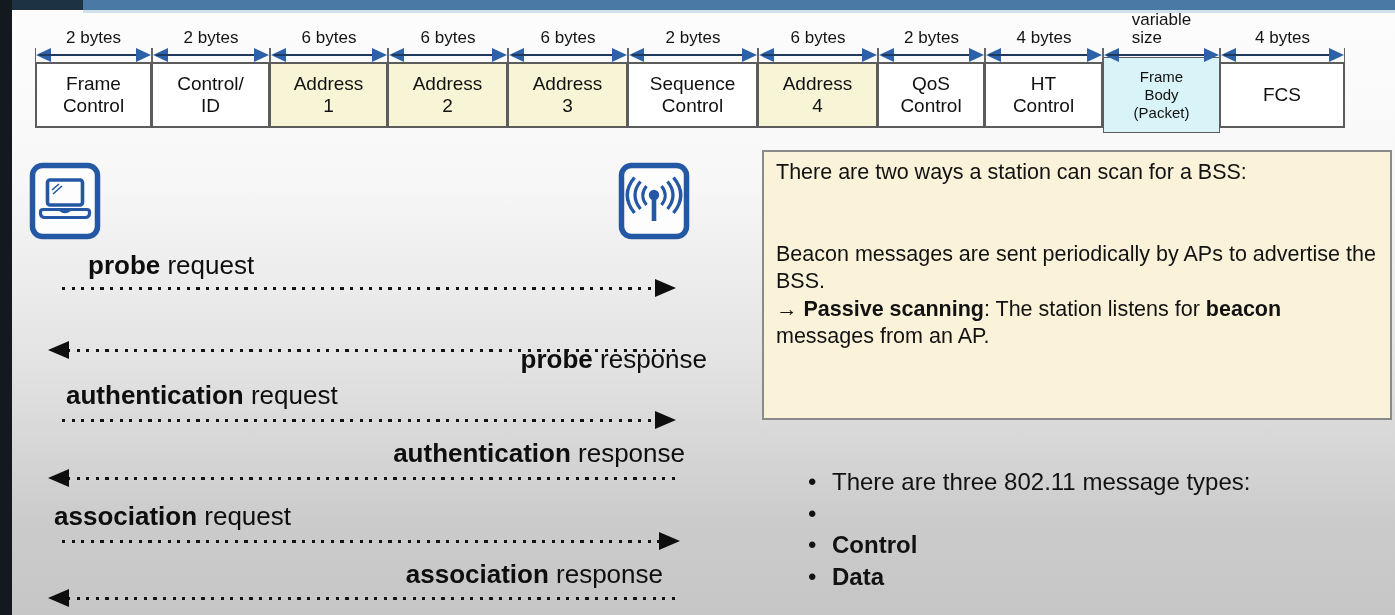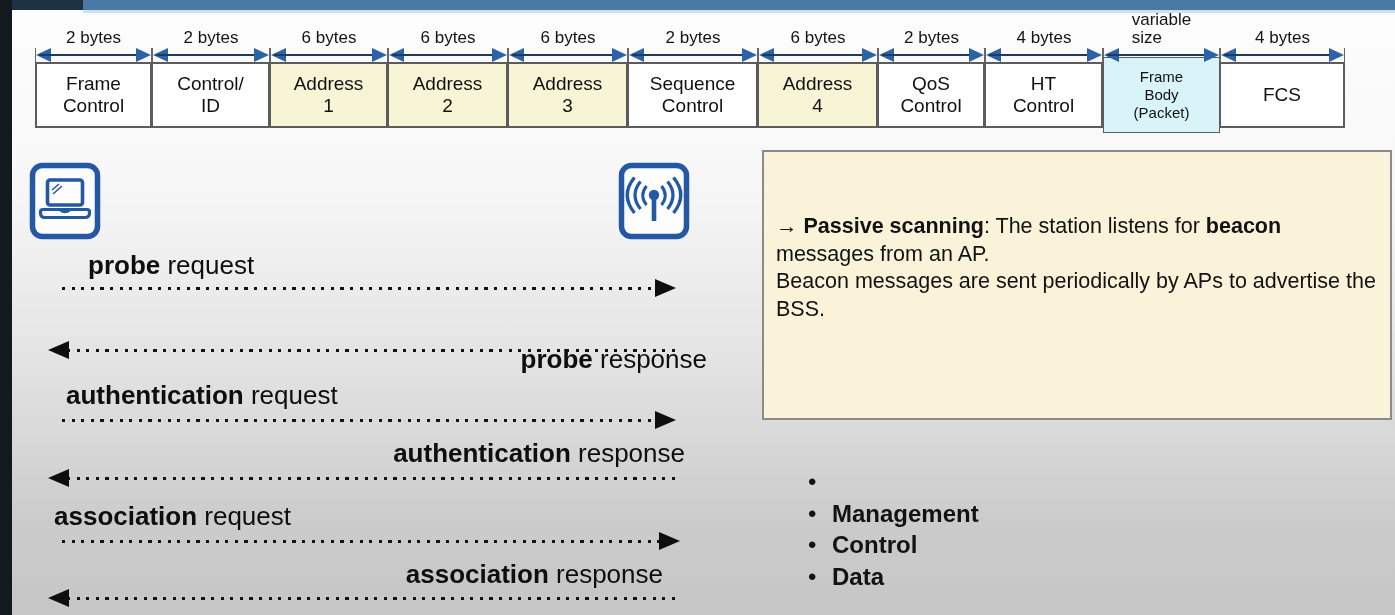--- a/index.html
+++ b/index.html
@@ -242,33 +242,34 @@
     <div class="msg-label" style="right:732px; top:559px;">
       <span class="kw">association</span><span> response</span>
     </div>
     <div class="msg-arrow dir-left" style="left:48px; top:589px; width:632px;">
       <div class="dots"></div>
         <div class="head"></div>
     </div>
   </div>
 
   <div id="scan-box">
+    <div>There are two ways a station can scan for a BSS:</div>
     <div class="spacer"></div>
     <div class="spacer"></div>
+    <div>Beacon messages are sent periodically by APs to advertise the BSS.</div>
     <div><span>→ </span><b>Passive scanning</b><span>: The station listens for </span><b>beacon</b><span> messages from an AP.</span></div>
-    <div>Beacon messages are sent periodically by APs to advertise the BSS.</div>
   </div>
 
   <div id="types-list">
     <div class="bullet-row">
       <span class="bullet-dot">•</span>
+      <span class="bullet-text">There are three 802.11 message types:</span>
     </div>
     <div class="bullet-row bold">
       <span class="bullet-dot">•</span>
-      <span class="bullet-text">Management</span>
     </div>
     <div class="bullet-row bold">
       <span class="bullet-dot">•</span>
       <span class="bullet-text">Control</span>
     </div>
     <div class="bullet-row bold">
       <span class="bullet-dot">•</span>
       <span class="bullet-text">Data</span>
     </div>
   </div>

